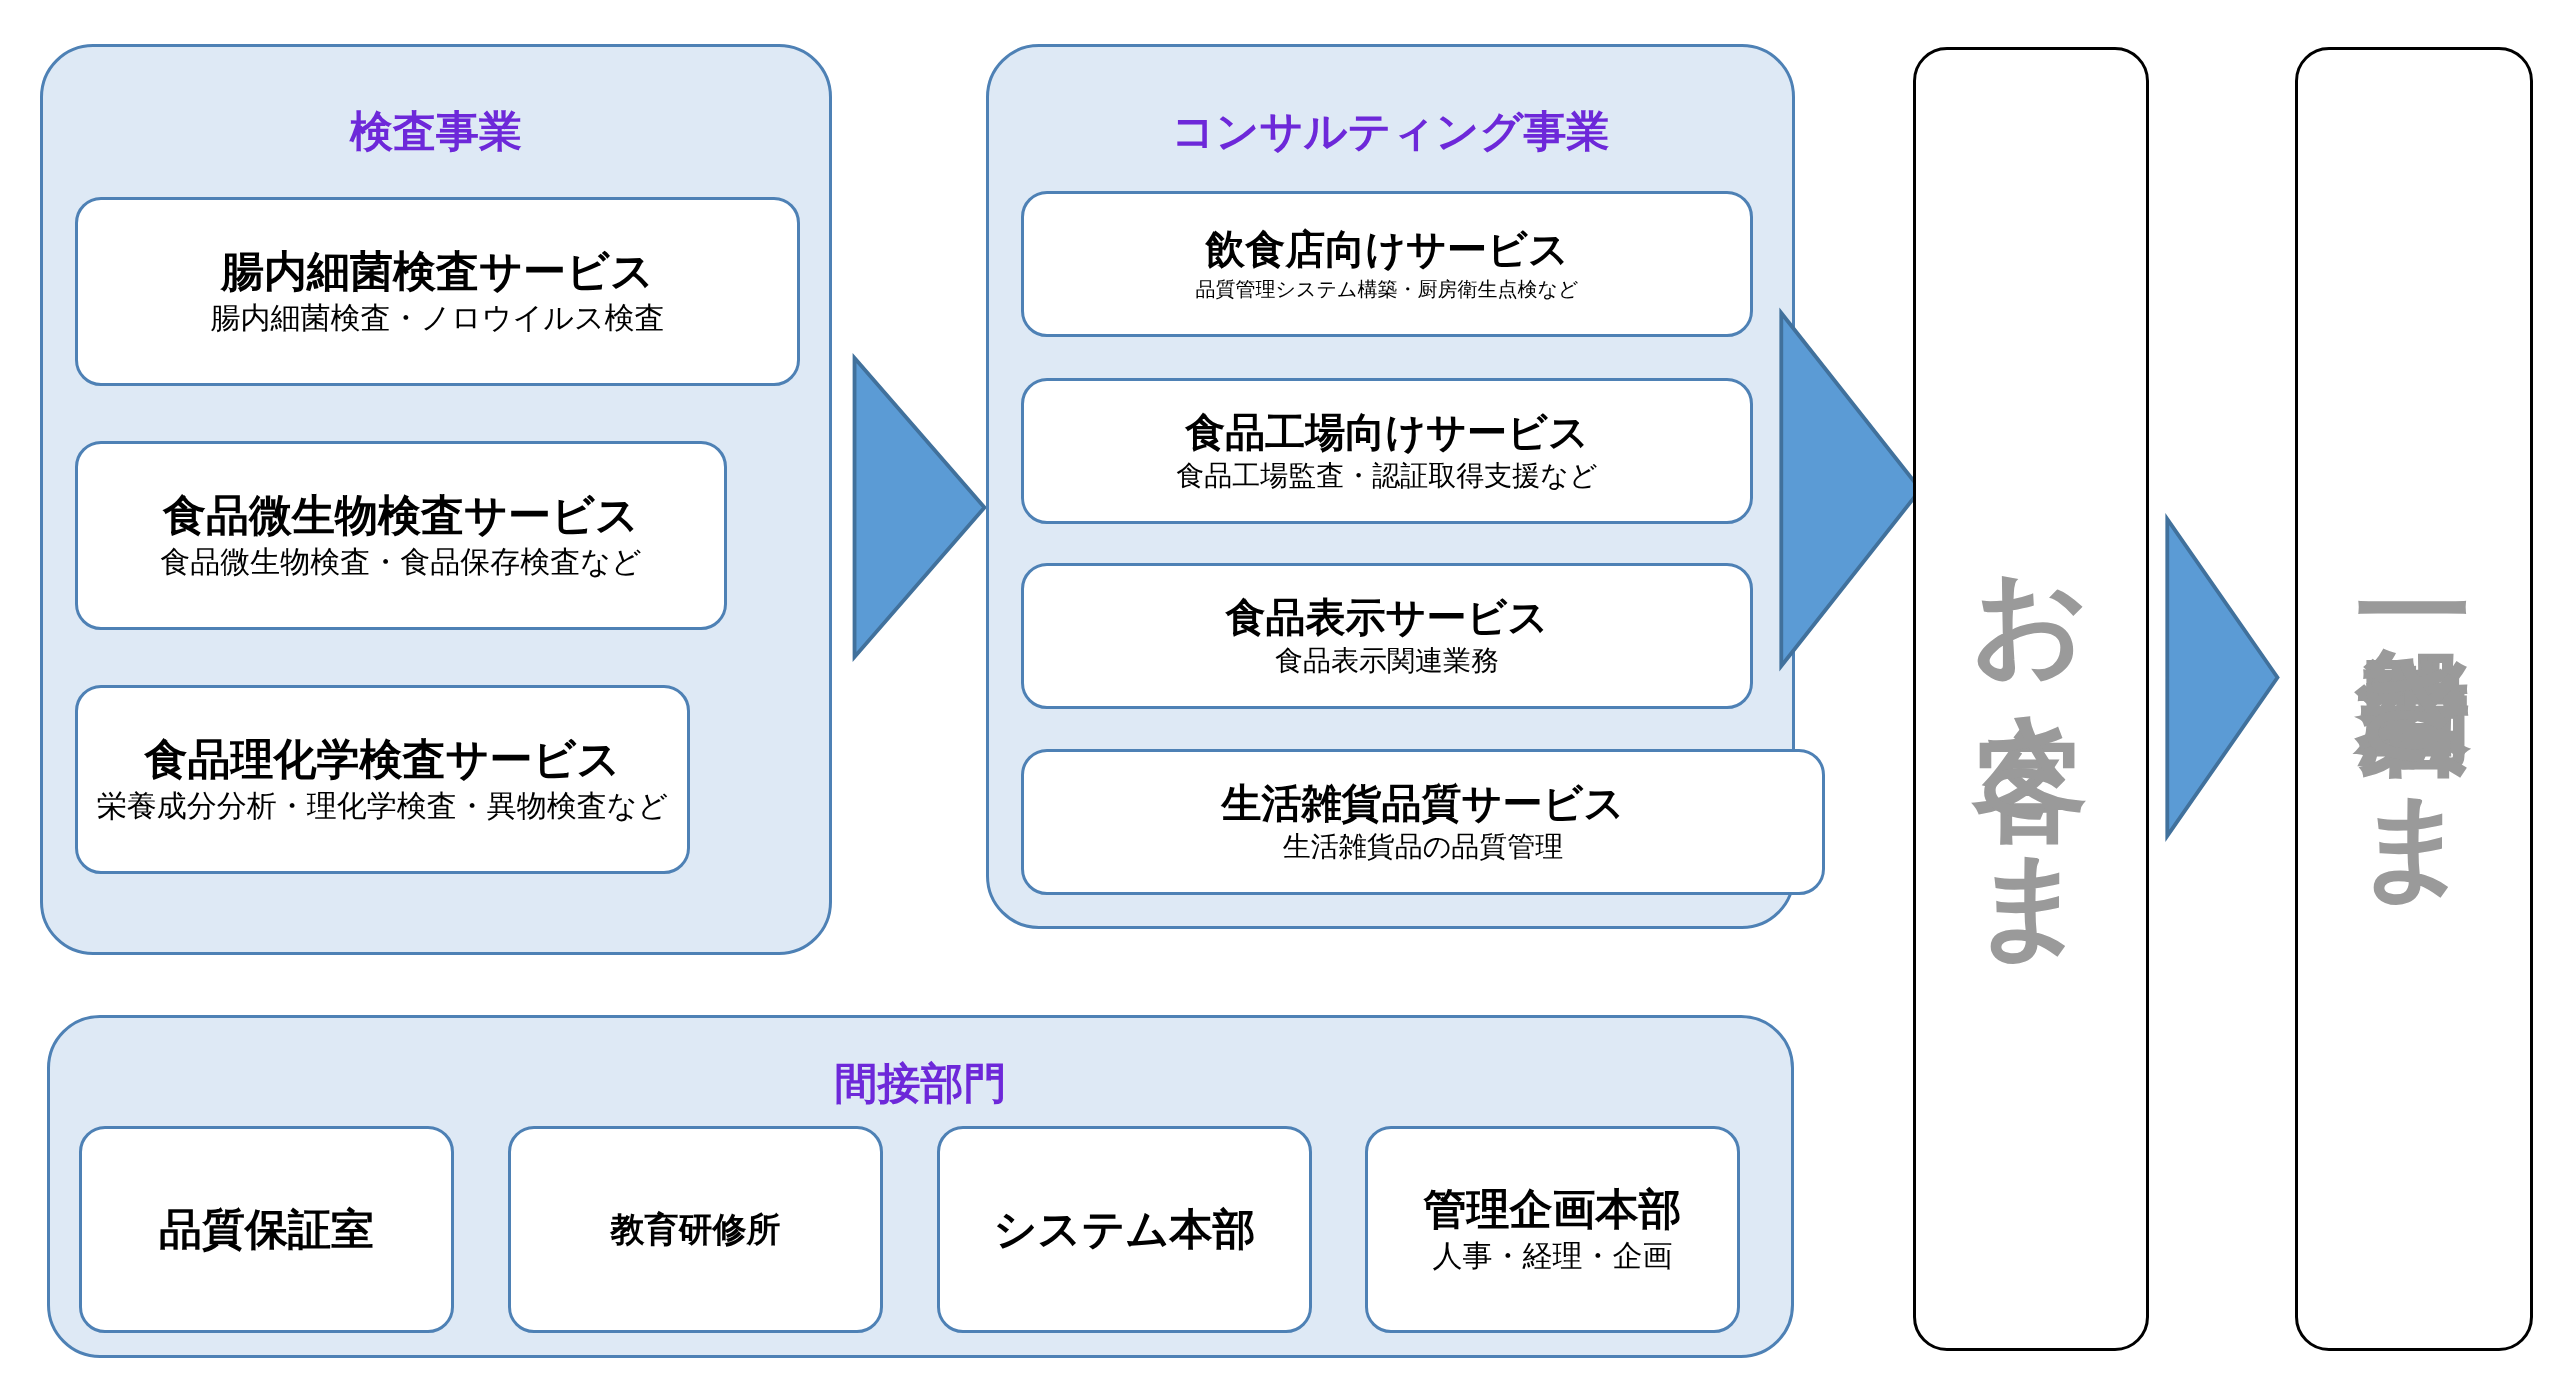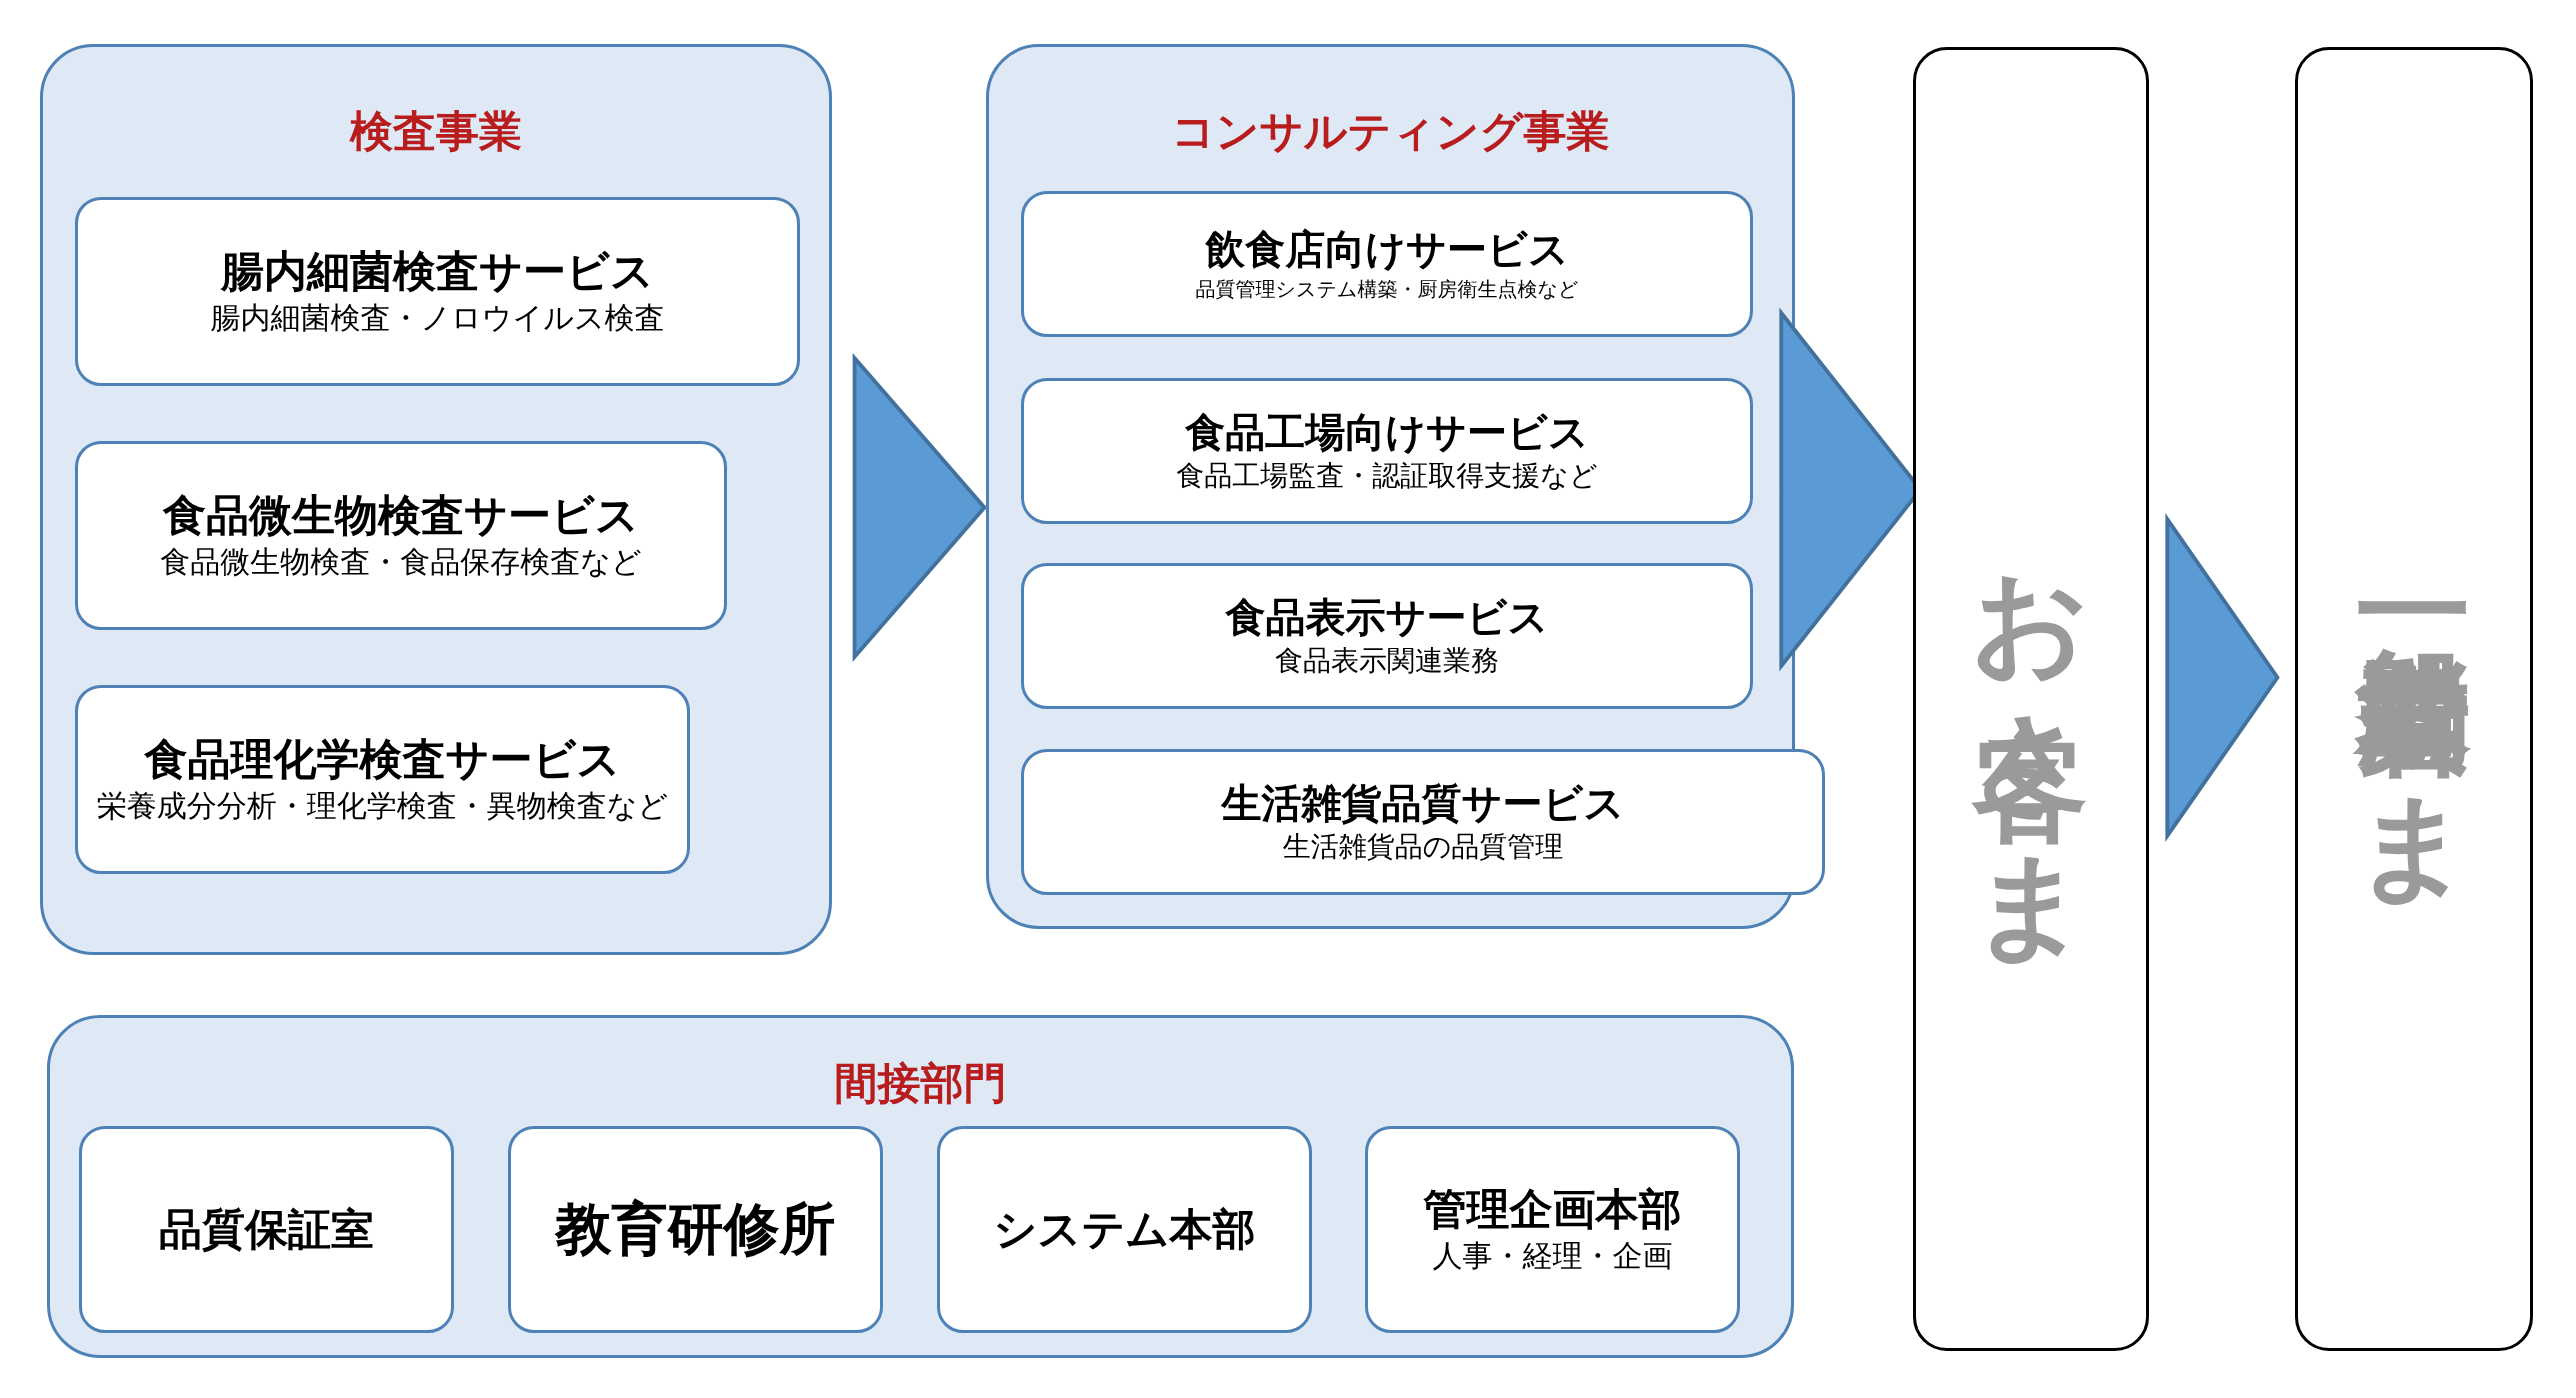--- a/index.html
+++ b/index.html
@@ -26,21 +26,21 @@
     border: 3.1px solid #4E81B5;
     border-radius: 53px;
     box-sizing: border-box;
   }
   .group-title {
     position: absolute;
     left: 0;
     right: 0;
     text-align: center;
     font-weight: bold;
-    color: #b91c1c;
+    color: #6d28d9;
     white-space: nowrap;
   }
 
   
   .card {
     position: absolute;
     background: #FFFFFF;
     border: 3.1px solid #4E81B5;
     border-radius: 26px;
     box-sizing: border-box;
@@ -158,21 +158,21 @@
 
   <div class="group-panel" style="left:47px; top:1015px; width:1747px; height:343px;">
     <div class="group-title" style="top:37px; font-size:43px;">間接部門</div>
   </div>
 
   <div class="card" style="left:79px; top:1126px; width:375px; height:207px;">
     <div class="card-title" style="font-size:43px;">品質保証室</div>
   </div>
 
   <div class="card" style="left:508px; top:1126px; width:375px; height:207px;">
-    <div class="card-title" style="font-size:56px;">教育研修所</div>
+    <div class="card-title" style="font-size:34px;">教育研修所</div>
   </div>
 
   <div class="card" style="left:937px; top:1126px; width:375px; height:207px;">
     <div class="card-title" style="font-size:43px;">システム本部</div>
   </div>
 
   <div class="card" style="left:1365px; top:1126px; width:375px; height:207px;">
     <div class="card-title" style="font-size:43px;">管理企画本部</div>
     <div class="card-sub" style="font-size:30px;">人事・経理・企画</div>
   </div>

